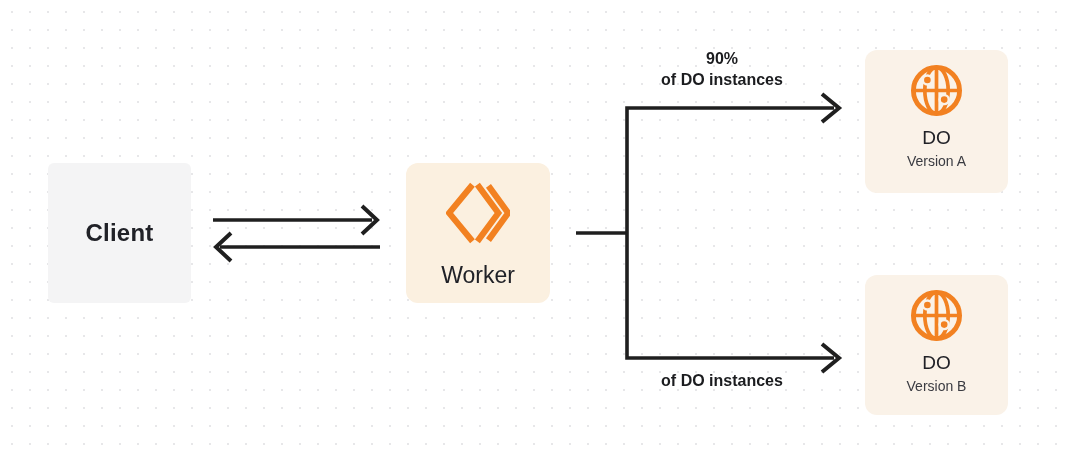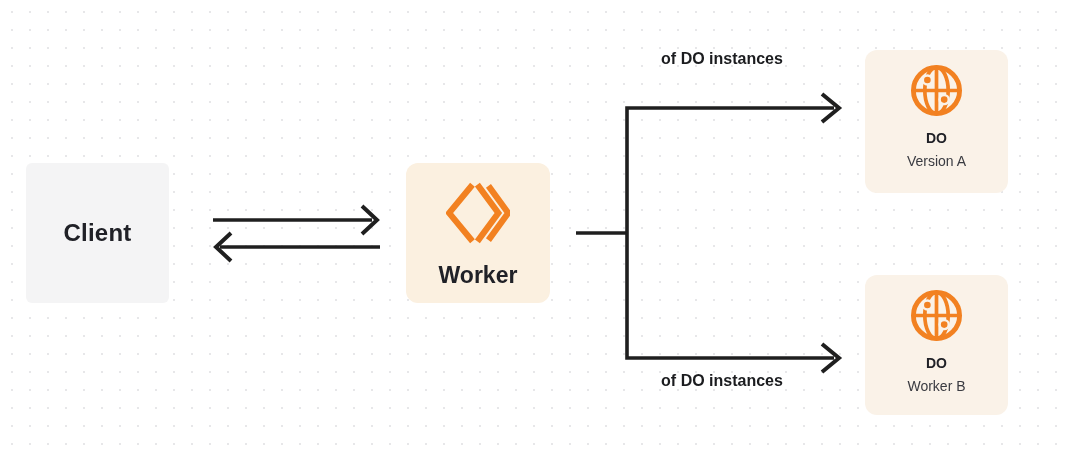--- a/index.html
+++ b/index.html
@@ -20,56 +20,56 @@
   }
   .node {
     position: absolute;
     display: flex;
     flex-direction: column;
     align-items: center;
     justify-content: center;
     box-sizing: border-box;
   }
   .client-node {
-    left: 26px; top: 163px;
+    left: 48px; top: 163px;
     width: 143px; height: 140px;
     background: #f4f4f5;
     border-radius: 6px;
   }
   .client-label {
     font-size: 24px;
     font-weight: 700;
     color: #202127;
     letter-spacing: 0.2px;
   }
   .worker-node {
     left: 406px; top: 163px;
     width: 144px; height: 140px;
     background: #fbf0e0;
     border-radius: 12px;
     padding-top: 4px;
   }
   .worker-label {
     font-size: 23px;
-    font-weight: 700;
+    font-weight: 400;
     color: #202127;
     margin-top: 18px;
   }
   .do-node {
     left: 865px;
     width: 143px;
     background: #faf2e8;
     border-radius: 12px;
     justify-content: flex-start;
   }
   .do-node.version-a { top: 50px;  height: 143px; padding-top: 12px; }
   .do-node.version-b { top: 275px; height: 140px; padding-top: 12px; }
   .do-title {
-    font-size: 14px;
-    font-weight: 700;
+    font-size: 19px;
+    font-weight: 400;
     color: #202127;
     margin-top: 7px;
     line-height: 24px;
   }
   .do-subtitle {
     font-size: 14px;
     font-weight: 400;
     color: #3a3b41;
     line-height: 22px;
   }
@@ -159,23 +159,24 @@
           <ellipse cx="50" cy="50" rx="20.5" ry="40.5"></ellipse>
           <line x1="50" y1="9.5" x2="50" y2="90.5"></line>
         </g>
         <circle cx="34" cy="31.5" r="10" fill="#faf2e8"></circle>
         <circle cx="34" cy="31.5" r="5.8" fill="#f28121"></circle>
         <circle cx="63.5" cy="66" r="10" fill="#faf2e8"></circle>
         <circle cx="63.5" cy="66" r="5.8" fill="#f28121"></circle>
       </svg>
     </span>
     <span class="do-title">DO</span>
-    <span class="do-subtitle">Worker B</span>
+    <span class="do-subtitle">Version B</span>
   </div>
 
   <div class="edge-label top-label">
+    <div>90%</div>
     <div>of DO instances</div>
   </div>
   <div class="edge-label bottom-label">
     <div>of DO instances</div>
   </div>
 
 </div>
 
 </body></html>

